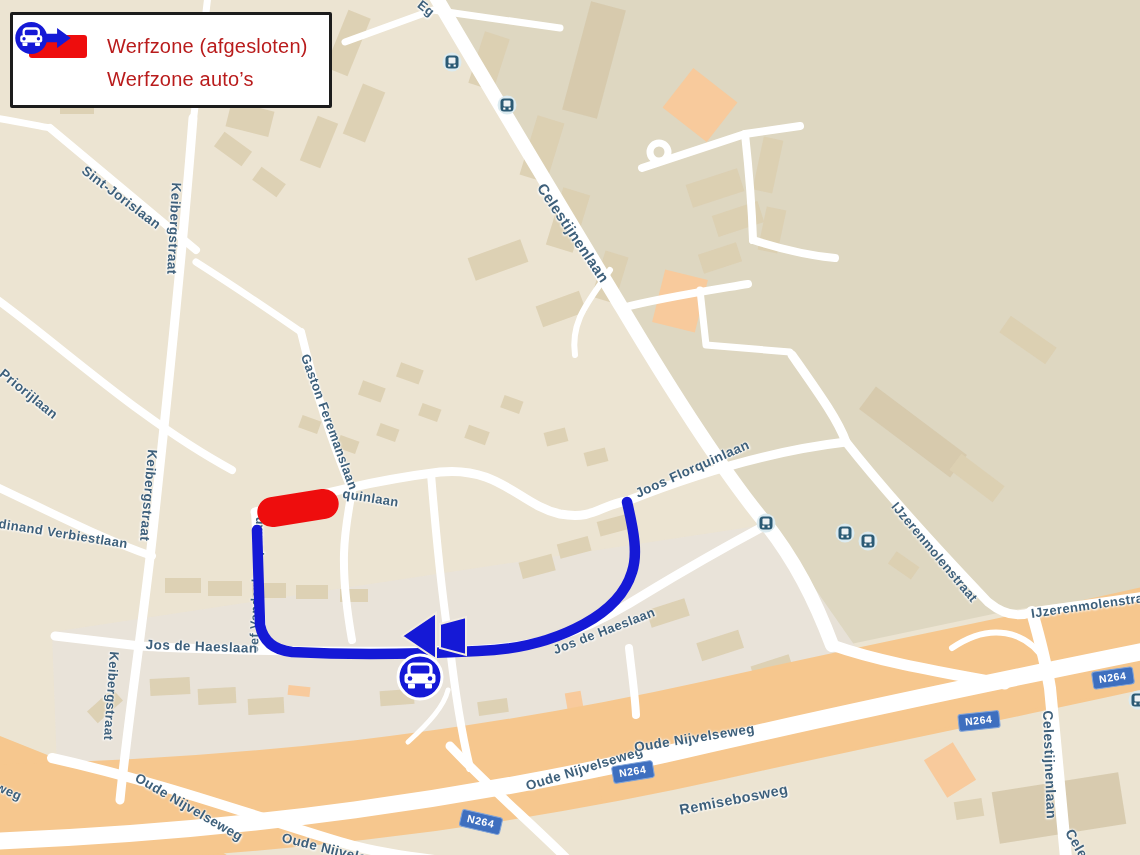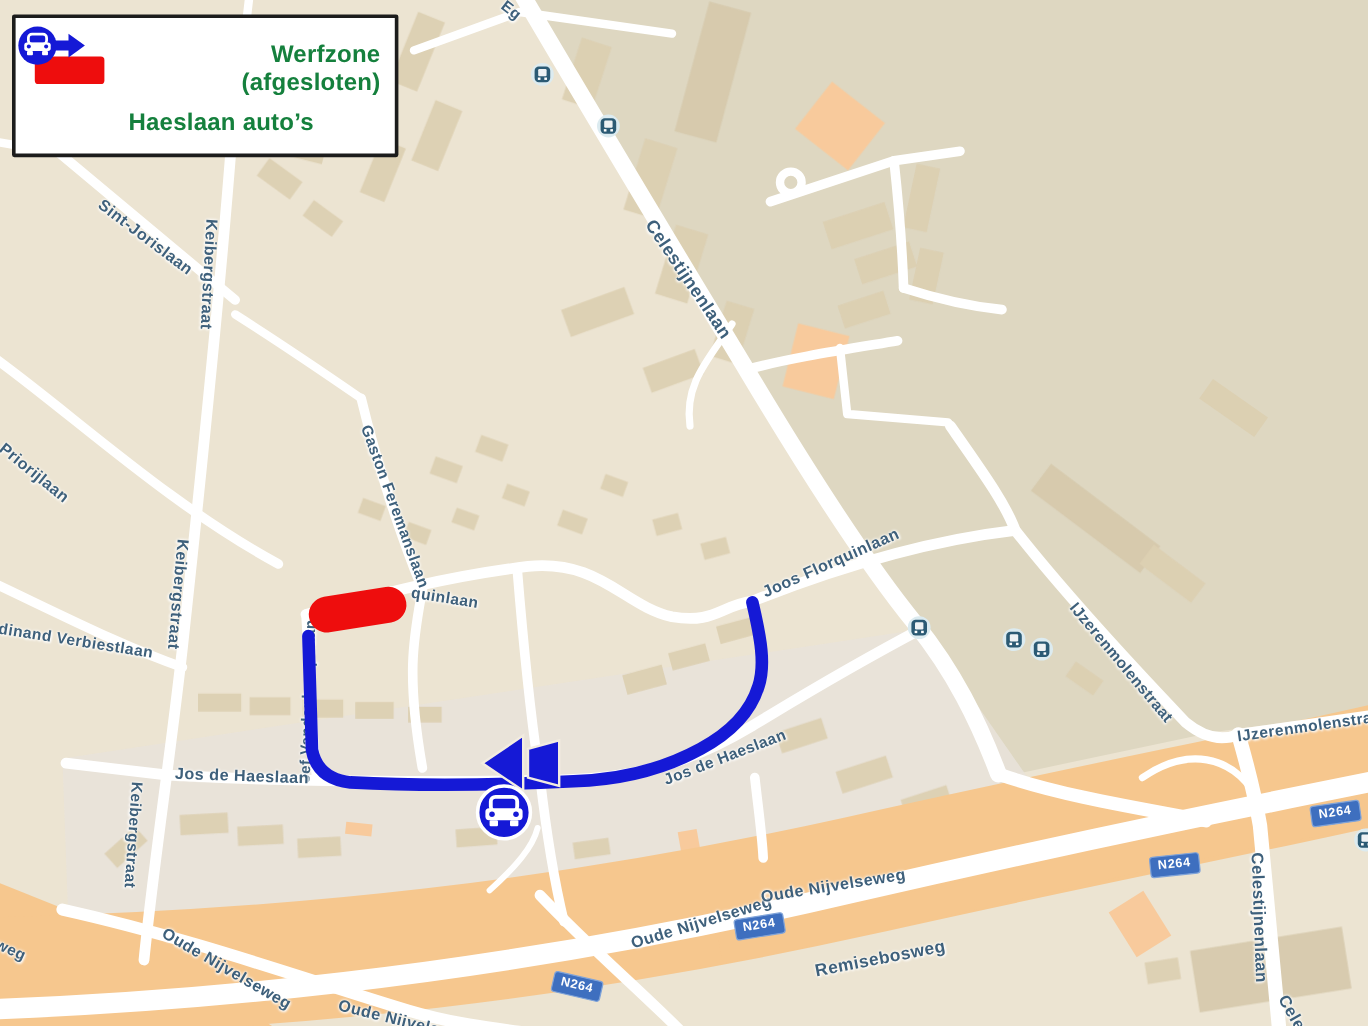--- a/index.html
+++ b/index.html
@@ -15,21 +15,21 @@
         font-size:10.5px;line-height:1;padding:2px 6px 3px;border-radius:3px;
         border:1px solid #7fa3d9;letter-spacing:.6px;
         transform:rotate(var(--r,0deg));transform-origin:50% 50%;}
   #route-layer{z-index:6;pointer-events:none;}
   #legend{position:absolute;left:10px;top:12px;width:322px;z-index:10;
           background:#fff;border:3px solid #1c1c1c;border-radius:2px;
           box-sizing:border-box;padding:14px 12px 12px 16px;}
   .leg-row{display:flex;align-items:center;margin:6px 0 10px;}
   .leg-icon{width:78px;flex:0 0 78px;display:flex;align-items:center;}
   .leg-swatch{width:58px;height:23px;background:#ee0d0d;border-radius:3px;}
-  .leg-label{color:#15803d;font-size:20px;font-weight:700;letter-spacing:.2px;text-align:right;}
+  .leg-label{color:#b91c1c;font-size:20px;font-weight:400;letter-spacing:.2px;text-align:right;}
 </style>
 </head>
 <body>
 
 <div id="stage">
 
   <svg width="1140" height="855" viewBox="0 0 1140 855">
 
     <rect x="0" y="0" width="1140" height="855" fill="#ece4d2"></rect>
     <polygon points="433,-5 622,308 763,520 832,648 1012,610 1145,592 1145,-5" fill="#ded7c1"></polygon>
@@ -225,17 +225,17 @@
           <circle cx="0" cy="0" r="21" fill="#1519d6"></circle>
           <rect x="-10" y="-12.5" width="20" height="11" rx="4" fill="none" stroke="#fff" stroke-width="3"></rect>
           <rect x="-14.5" y="-3.5" width="29" height="9.5" rx="3" fill="#fff"></rect>
           <rect x="-11.5" y="6" width="6.5" height="4.5" rx="1" fill="#fff"></rect>
           <rect x="5" y="6" width="6.5" height="4.5" rx="1" fill="#fff"></rect>
           <circle cx="-9.5" cy="1" r="2.2" fill="#1519d6"></circle>
           <circle cx="9.5" cy="1" r="2.2" fill="#1519d6"></circle>
           <path d="M 18,-5.5 L 34,-5.5 L 34,-13 L 52,0 L 34,13 L 34,5.5 L 18,5.5 Z" fill="#1519d6"></path>
         </svg>
       </span>
-      <span class="leg-label">Haeslaan auto’s</span>
+      <span class="leg-label">Werfzone auto’s</span>
     </div>
   </div>
 
 </div>
 
 </body></html>

